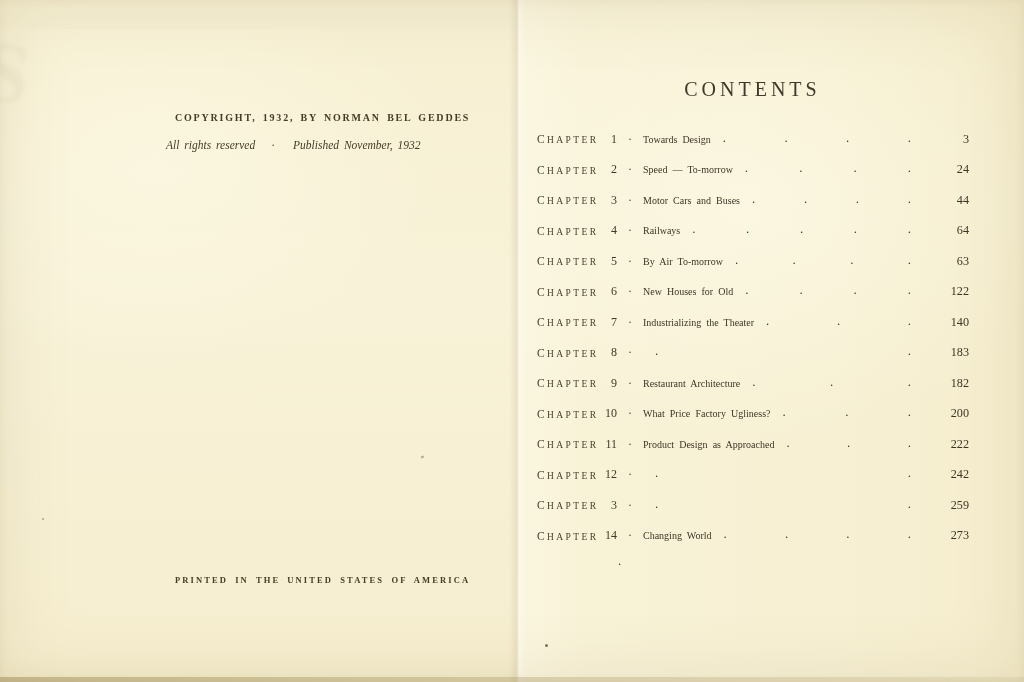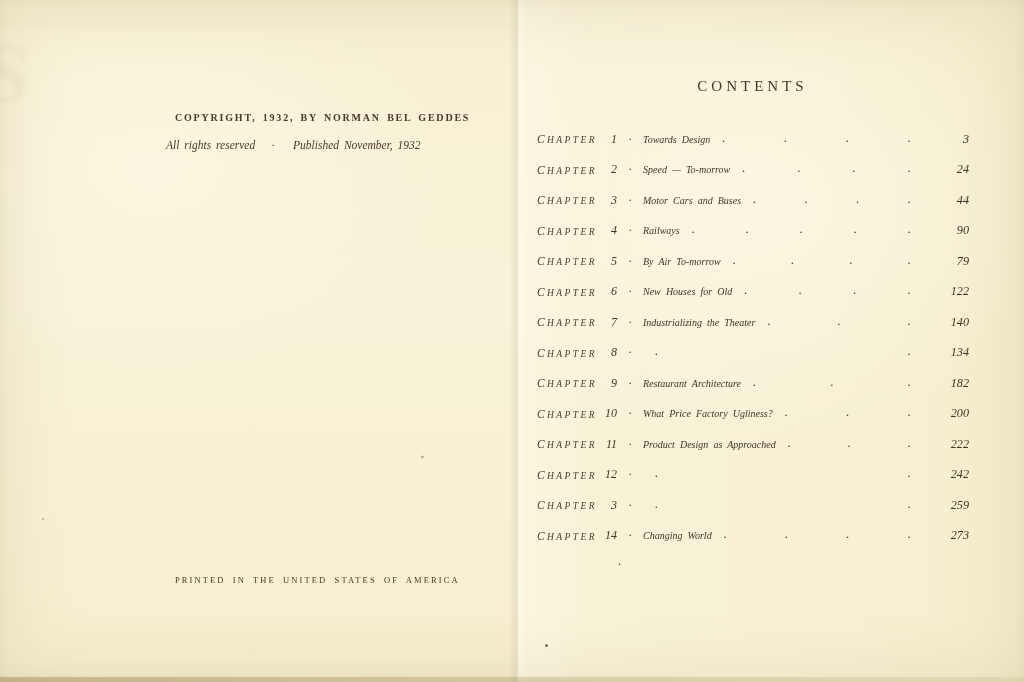--- a/index.html
+++ b/index.html
@@ -41,34 +41,34 @@
     font-size:10px;font-weight:bold;letter-spacing:1.8px;word-spacing:2px;color:#463b28;
   }
   .rights-line{
     position:absolute;left:166px;top:110px;
     font-size:11.5px;font-style:italic;color:#463b28;word-spacing:2px;
     display:flex;align-items:baseline;
   }
   .rights-line .mid-dot{font-style:normal;margin:0 18px 0 16px;}
   .printed-line{
     position:absolute;left:175px;top:546px;
-    font-size:8.5px;font-weight:normal;letter-spacing:2.1px;word-spacing:3px;color:#463b28;
+    font-size:8.5px;font-weight:bold;letter-spacing:2.1px;word-spacing:3px;color:#463b28;
   }
   .ghost-mark{
     position:absolute;left:-18px;top:-6px;font-size:86px;color:#9a8c58;opacity:.07;
     transform:rotate(8deg);filter:blur(2px);font-weight:bold;
   }
   
   .contents-title{
     position:absolute;left:21px;top:78px;width:431px;margin:0;
-    text-align:center;font-size:15px;font-weight:500;letter-spacing:4px;color:#41372a;
+    text-align:center;font-size:20px;font-weight:500;letter-spacing:4px;color:#41372a;
   }
   .toc{
     position:absolute;left:21px;top:124px;width:432px;
-    display:flex;flex-direction:column;font-style:italic;
+    display:flex;flex-direction:column;
   }
   .toc-row{
     height:30.5px;display:flex;align-items:center;color:#42382a;
   }
   .ch-label{
     display:inline-block;width:64px;flex:0 0 64px;
     font-size:9.5px;letter-spacing:2.4px;color:#4b4030;font-weight:500;
   }
   .ch-label::first-letter{font-size:11.5px;}
   .ch-num{flex:0 0 16px;width:16px;text-align:right;font-size:12px;}
@@ -150,34 +150,34 @@
           <span class="ch-num">4</span>
           <span class="ch-sep">·</span>
           <span class="ch-title">Railways</span>
           <span class="leader">
             <span class="dot">.</span>
             <span class="dot">.</span>
             <span class="dot">.</span>
             <span class="dot">.</span>
             <span class="dot">.</span>
           </span>
-          <span class="ch-page">90</span>
+          <span class="ch-page">64</span>
         </div>
         <div class="toc-row">
           <span class="ch-label">CHAPTER</span>
           <span class="ch-num">5</span>
           <span class="ch-sep">·</span>
           <span class="ch-title">By Air To-morrow</span>
           <span class="leader">
             <span class="dot">.</span>
             <span class="dot">.</span>
             <span class="dot">.</span>
             <span class="dot">.</span>
           </span>
-          <span class="ch-page">79</span>
+          <span class="ch-page">63</span>
         </div>
         <div class="toc-row">
           <span class="ch-label">CHAPTER</span>
           <span class="ch-num">6</span>
           <span class="ch-sep">·</span>
           <span class="ch-title">New Houses for Old</span>
           <span class="leader">
             <span class="dot">.</span>
             <span class="dot">.</span>
             <span class="dot">.</span>
@@ -198,21 +198,21 @@
           <span class="ch-page">140</span>
         </div>
         <div class="toc-row">
           <span class="ch-label">CHAPTER</span>
           <span class="ch-num">8</span>
           <span class="ch-sep">·</span>
           <span class="leader">
             <span class="dot">.</span>
             <span class="dot">.</span>
           </span>
-          <span class="ch-page">134</span>
+          <span class="ch-page">183</span>
         </div>
         <div class="toc-row">
           <span class="ch-label">CHAPTER</span>
           <span class="ch-num">9</span>
           <span class="ch-sep">·</span>
           <span class="ch-title">Restaurant Architecture</span>
           <span class="leader">
             <span class="dot">.</span>
             <span class="dot">.</span>
             <span class="dot">.</span>

